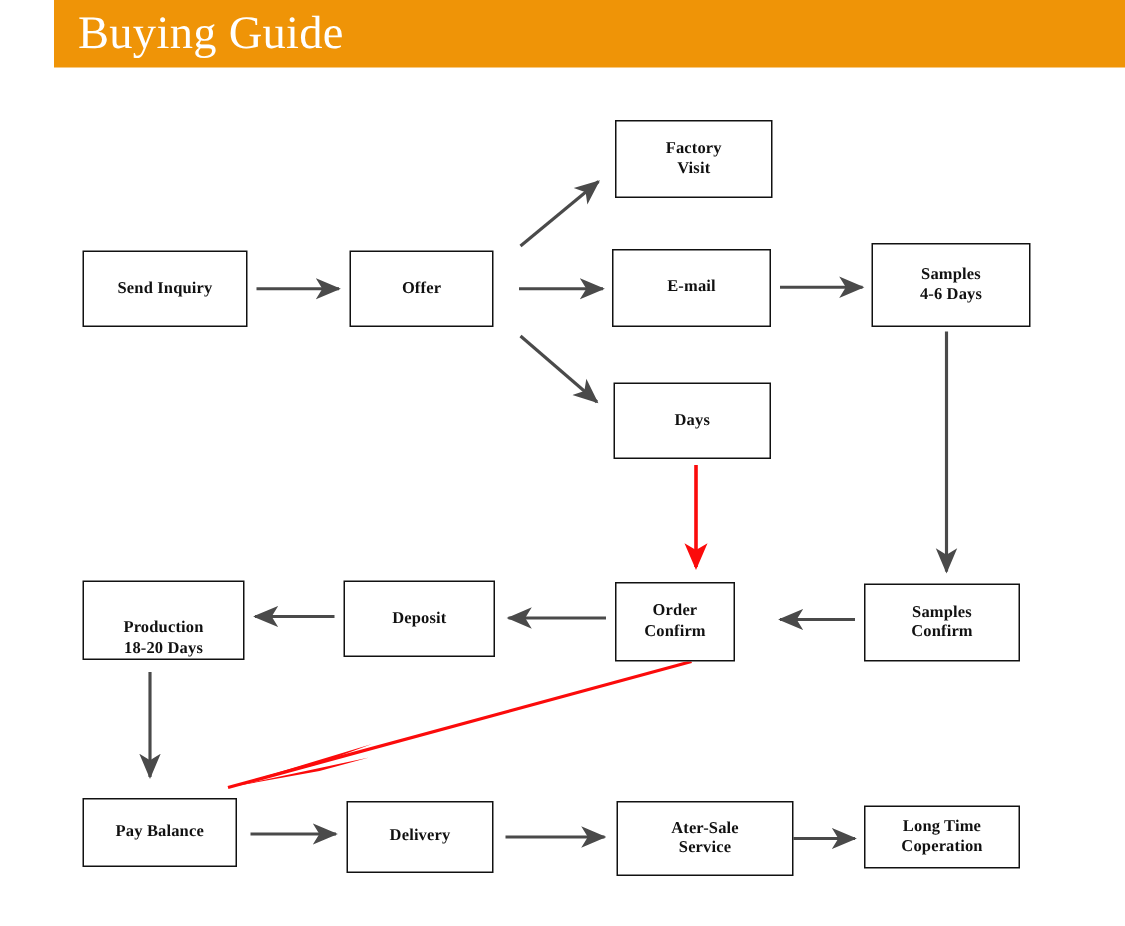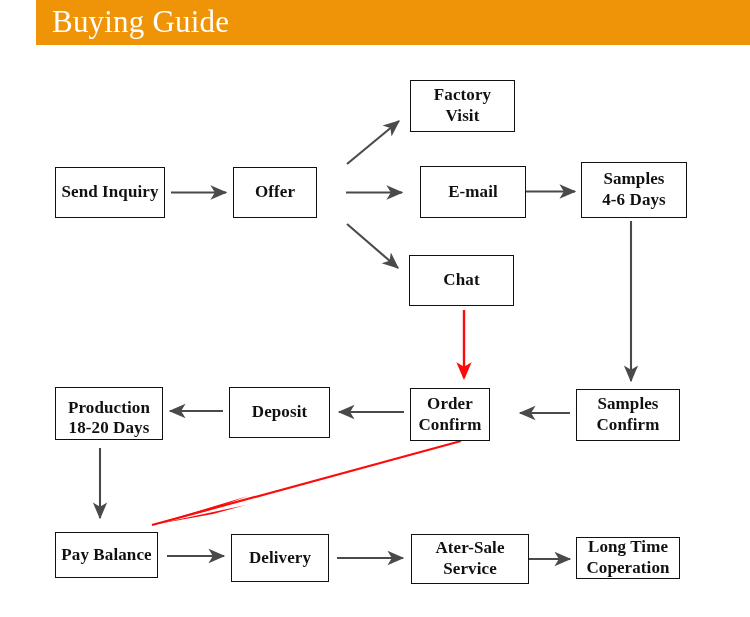--- a/index.html
+++ b/index.html
@@ -42,21 +42,21 @@
   .node{
     position:absolute;
     box-sizing:border-box;
     border:1.4px solid #111111;
     background:#ffffff;
     display:flex;align-items:center;justify-content:center;
     text-align:center;
   }
   .node-label{
     font-family:"Liberation Serif", serif;
-    font-size:17px;
+    font-size:11px;
     font-weight:700;
     color:#111111;
     line-height:1.22;
     white-space:pre-line;
     letter-spacing:0.1px;
   }
 </style>
 </head>
 <body>
 
@@ -111,32 +111,32 @@
         <line x1="461" y1="441" x2="152" y2="525" stroke="#fb0b0b" stroke-width="2.2"></line>
         <path d="M152,525 L248,496 L210,510 Z" fill="#fb0b0b"></path>
         <path d="M152,525 L246,505 L213,514 Z" fill="#fb0b0b"></path>
       </g>
     </svg>
 
     <div id="nodes">
         <div class="node" style="left: 55px; top: 167px; width: 110px; height: 51px; border-color: rgb(17, 17, 17);">
           <div class="node-label">Send Inquiry</div>
         </div>
-        <div class="node" style="left: 233px; top: 167px; width: 84px; height: 51px; border-color: rgb(17, 17, 17); align-items: center;">
+        <div class="node" style="left: 233px; top: 167px; width: 96px; height: 51px; border-color: rgb(17, 17, 17); align-items: center;">
           <div class="node-label">Offer</div>
         </div>
         <div class="node" style="left: 410px; top: 80px; width: 105px; height: 52px; border-color: rgb(17, 17, 17);">
           <div class="node-label">Factory
 Visit</div>
         </div>
-        <div class="node" style="left: 408px; top: 166px; width: 106px; height: 52px; border-color: rgb(17, 17, 17); margin-left: 12px;">
+        <div class="node" style="left: 408px; top: 166px; width: 106px; height: 52px; border-color: rgb(17, 17, 17);">
           <div class="node-label">E-mail</div>
         </div>
         <div class="node" style="left: 409px; top: 255px; width: 105px; height: 51px; border-color: rgb(17, 17, 17);">
-          <div class="node-label">Chat</div>
+          <div class="node-label">Days</div>
         </div>
         <div class="node" style="left: 581px; top: 162px; width: 106px; height: 56px; border-color: rgb(17, 17, 17);">
           <div class="node-label">Samples
 4-6 Days</div>
         </div>
         <div class="node" style="left: 576px; top: 389px; width: 104px; height: 52px; border-color: rgb(17, 17, 17);">
           <div class="node-label">Samples
 Confirm</div>
         </div>
         <div class="node" style="left: 410px; top: 388px; width: 80px; height: 53px; border-color: rgb(17, 17, 17);">

